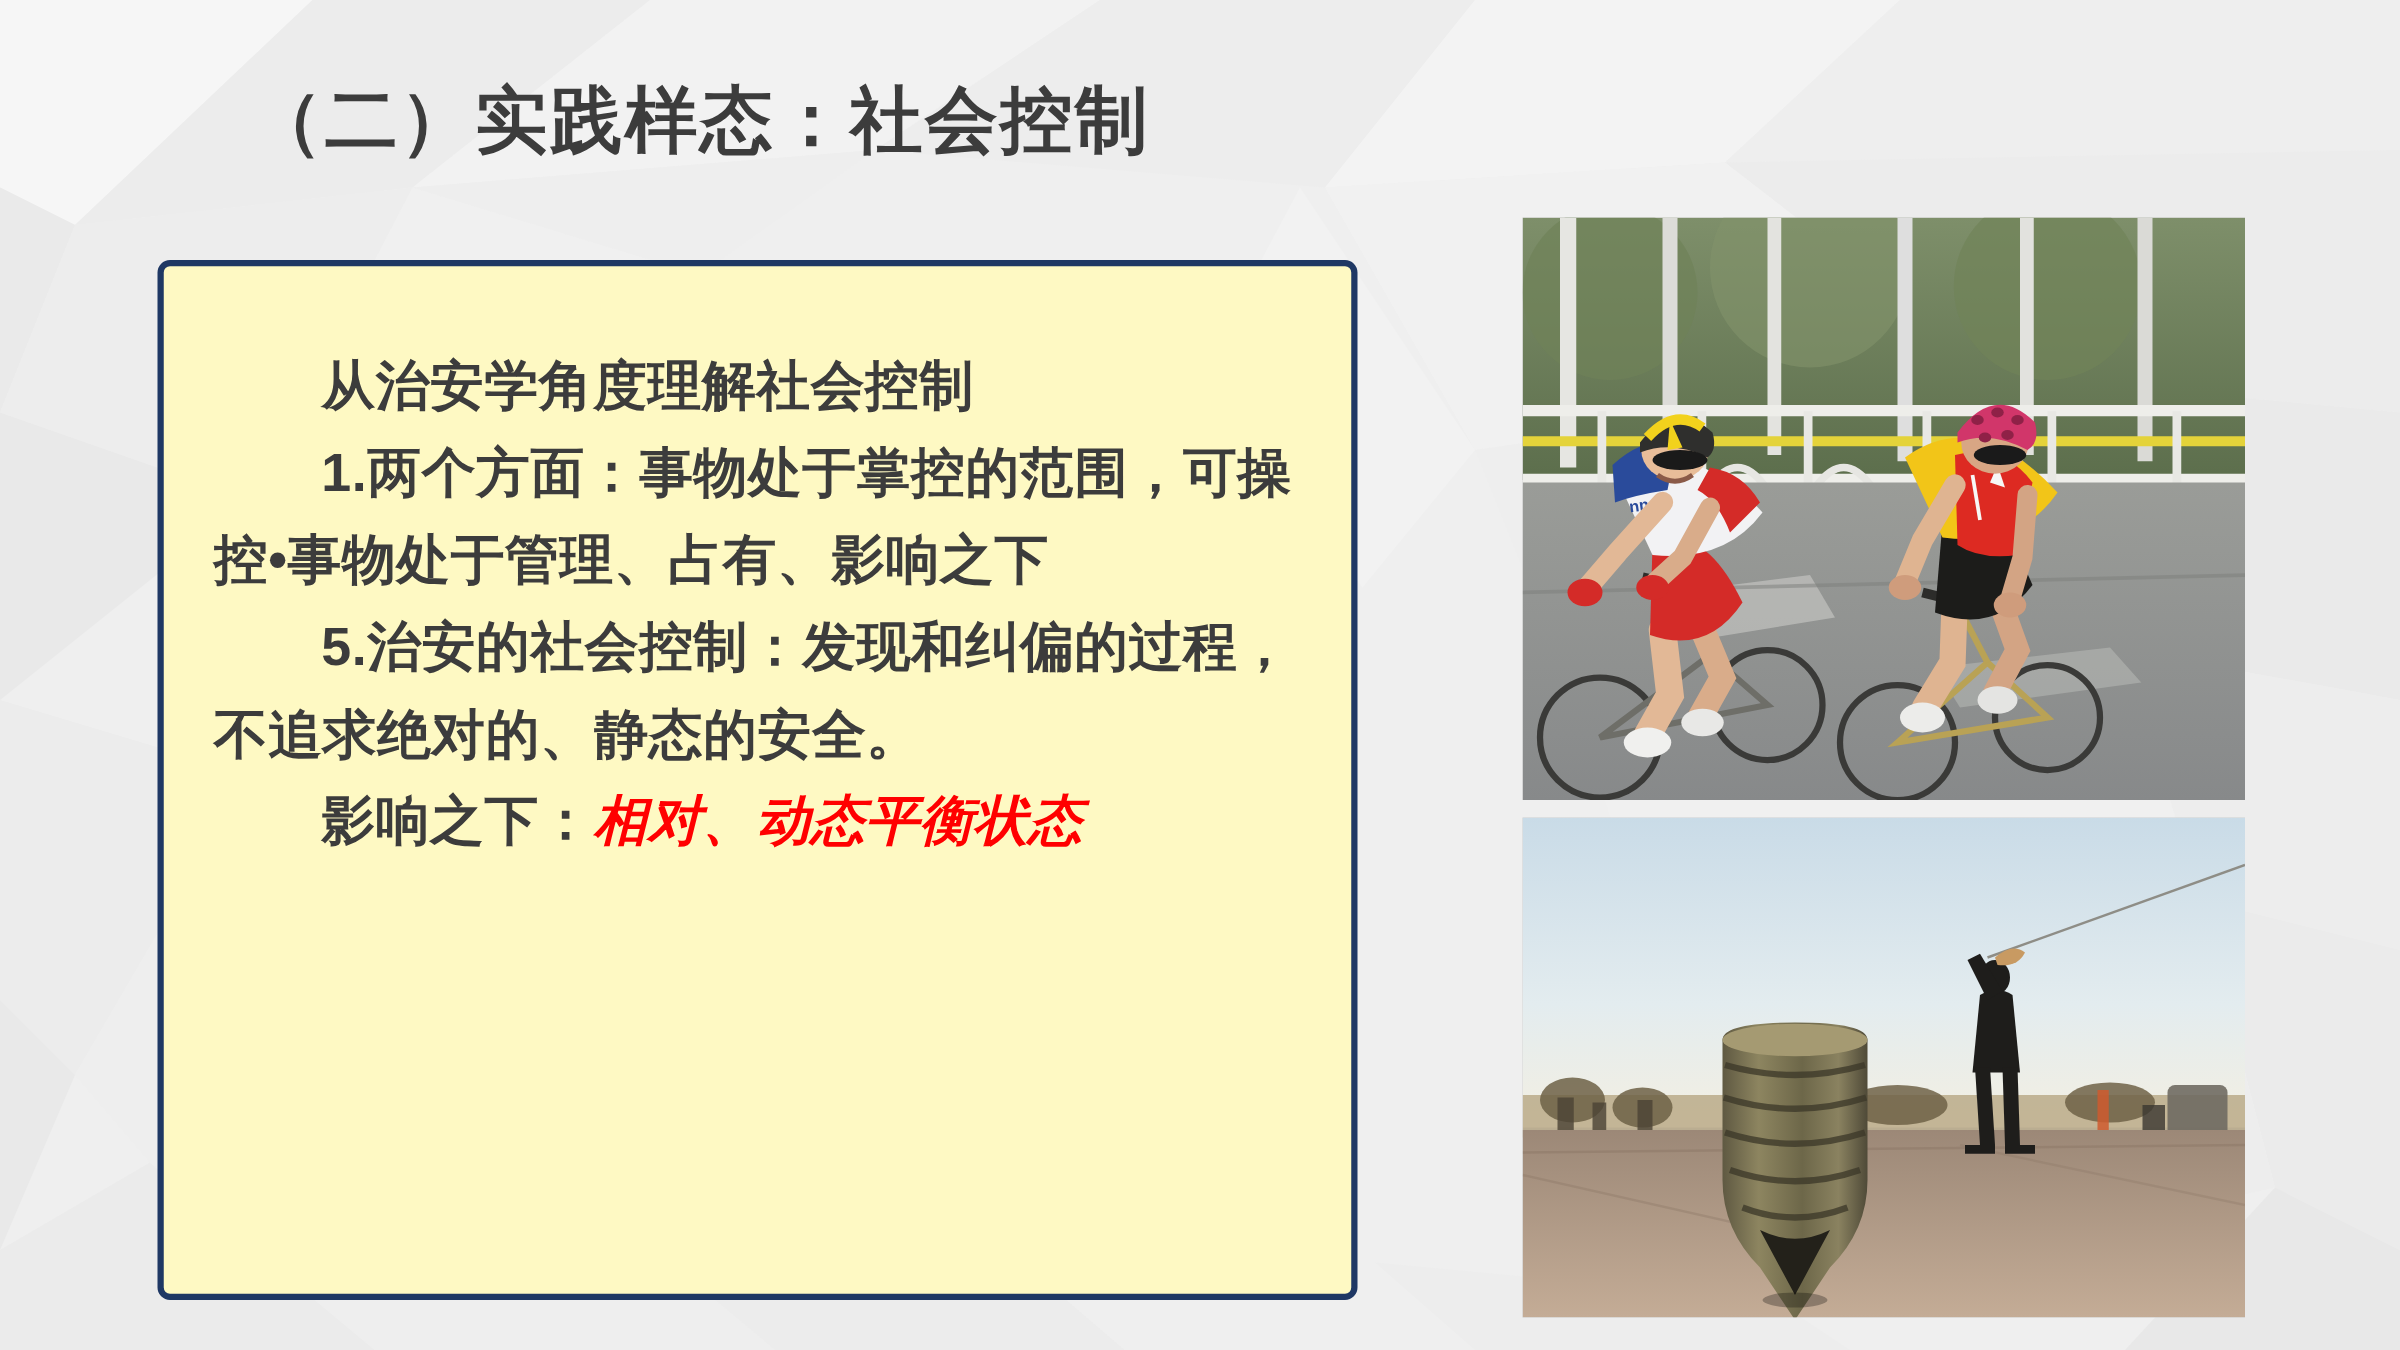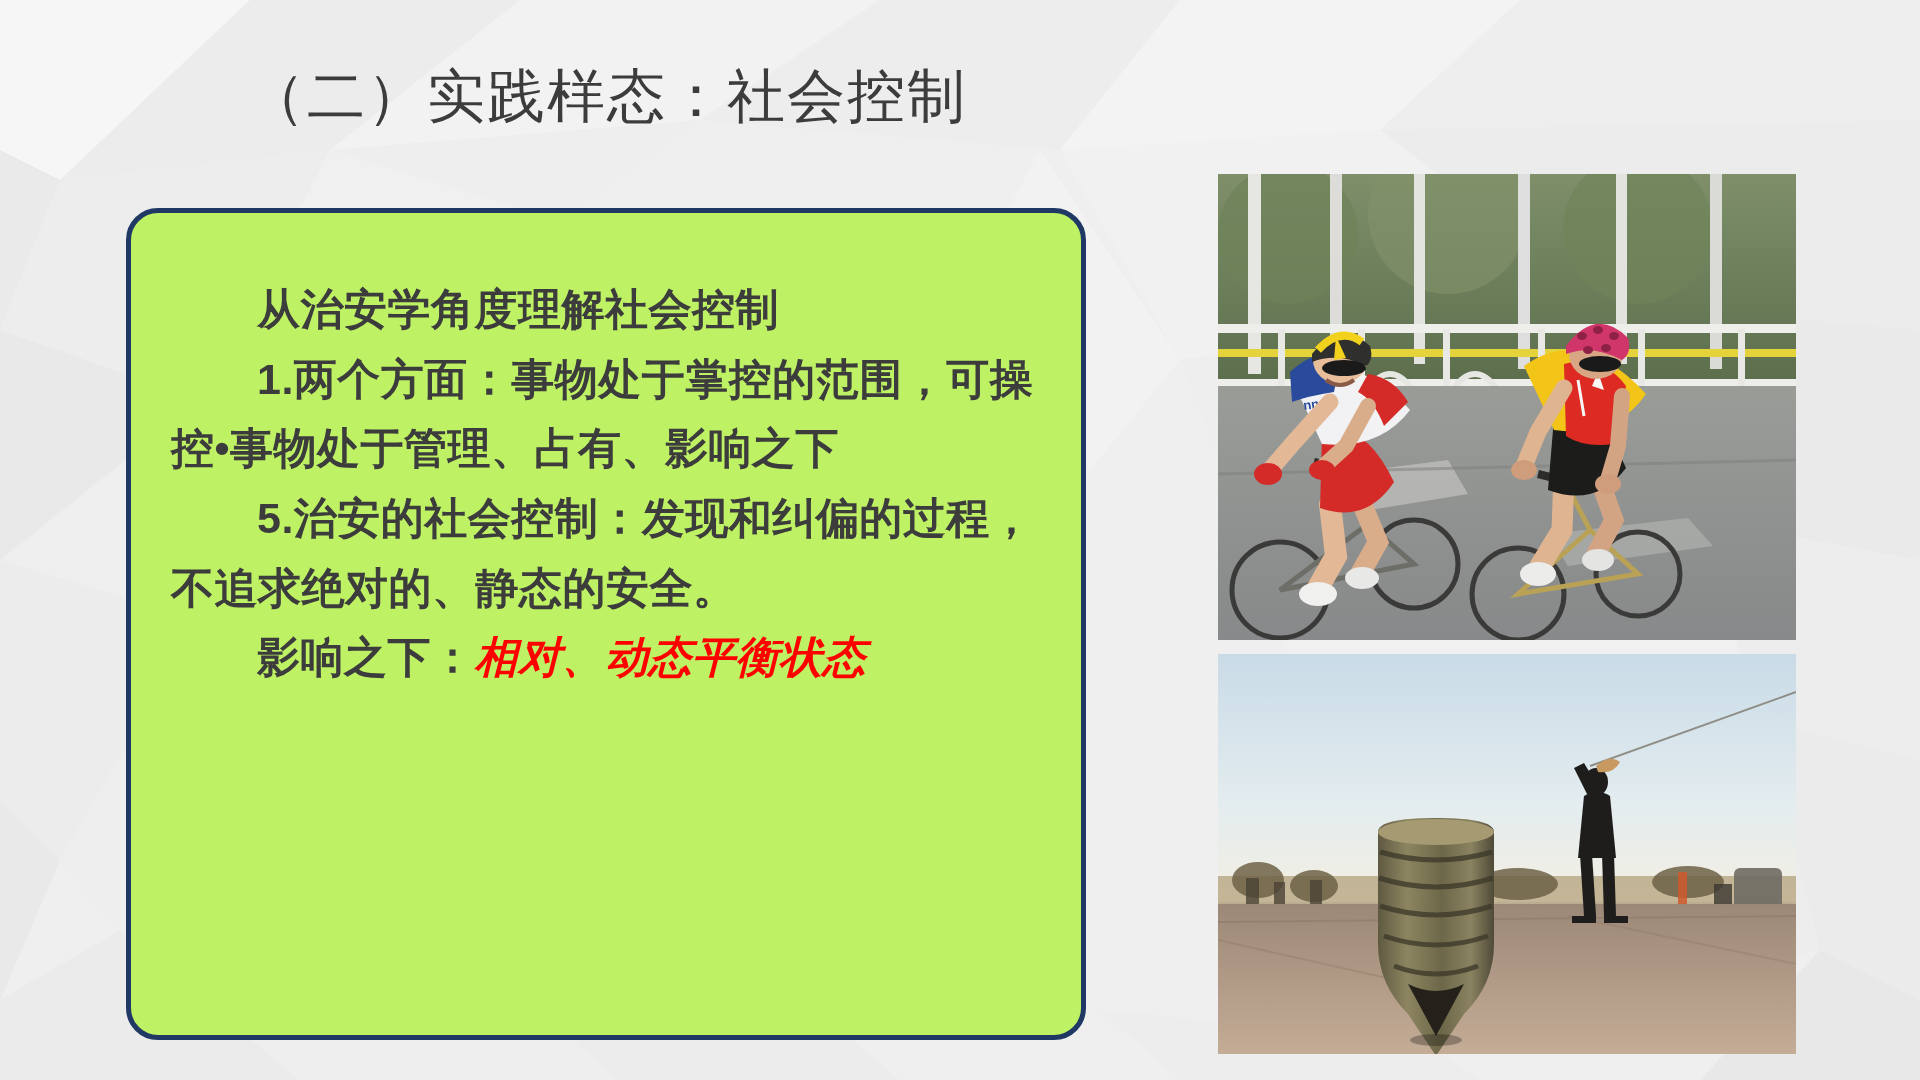--- a/index.html
+++ b/index.html
@@ -30,37 +30,36 @@
   }
 
   
   #title {
     position: absolute;
     left: 0;
     top: 58px;
     width: 1120px;
     text-align: center;
     font-size: 58px;
-    font-weight: normal;
+    font-weight: bold;
     color: #3c3c3c;
     letter-spacing: 2px;
     white-space: nowrap;
-    margin-left: 47px;
   }
 
   
   #content-card {
     position: absolute;
     left: 126px;
     top: 208px;
     width: 960px;
     height: 832px;
-    background: #bef264;
+    background: #fef9c3;
     border: 5px solid #1f3864;
-    border-radius: 32px;
+    border-radius: 10px;
     box-sizing: border-box;
   }
 
   #content-body {
     position: absolute;
     left: 40px;
     top: 62px;
     right: 36px;
     font-size: 43px;
     font-weight: bold;

